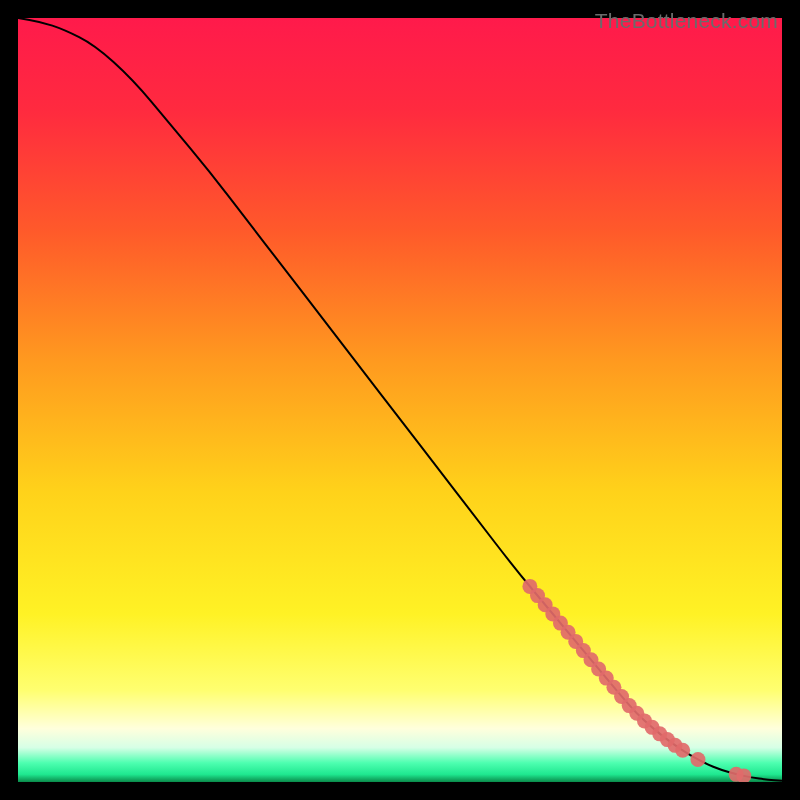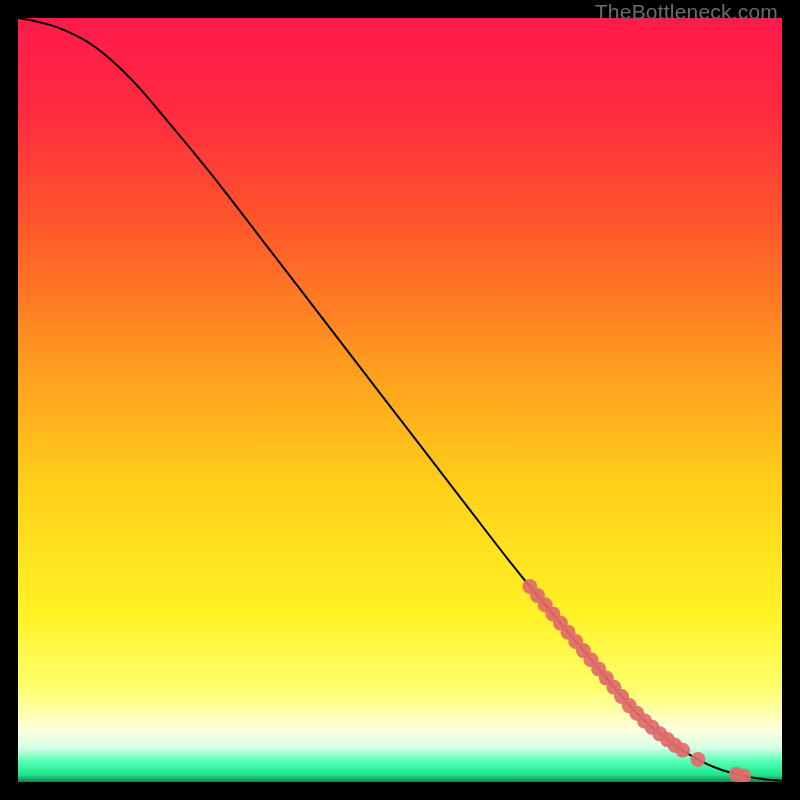--- a/index.html
+++ b/index.html
@@ -14,21 +14,21 @@
   .frame {
     position: absolute;
     left: 18px;
     top: 18px;
     width: 764px;
     height: 764px;
     background: #000;
   }
   .watermark {
     position: absolute;
-    top: 0px;
+    top: 9px;
     right: 22px;
     color: #6b6b6b;
     font-size: 21px;
     letter-spacing: 0.2px;
     z-index: 4;
   }
   .plot {
     position: absolute;
     left: 18px;
     top: 18px;

